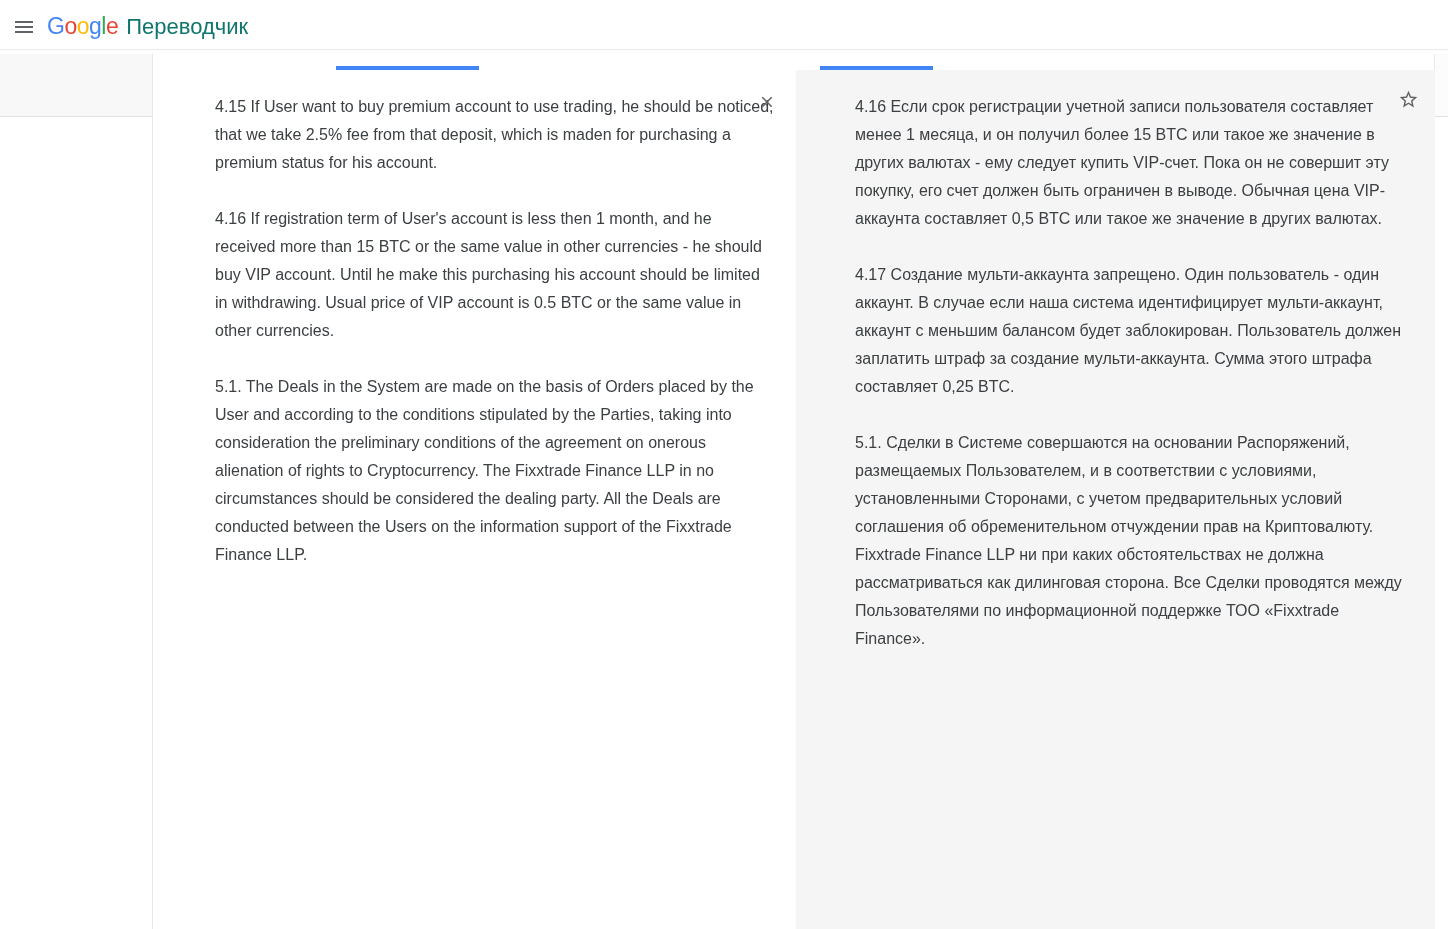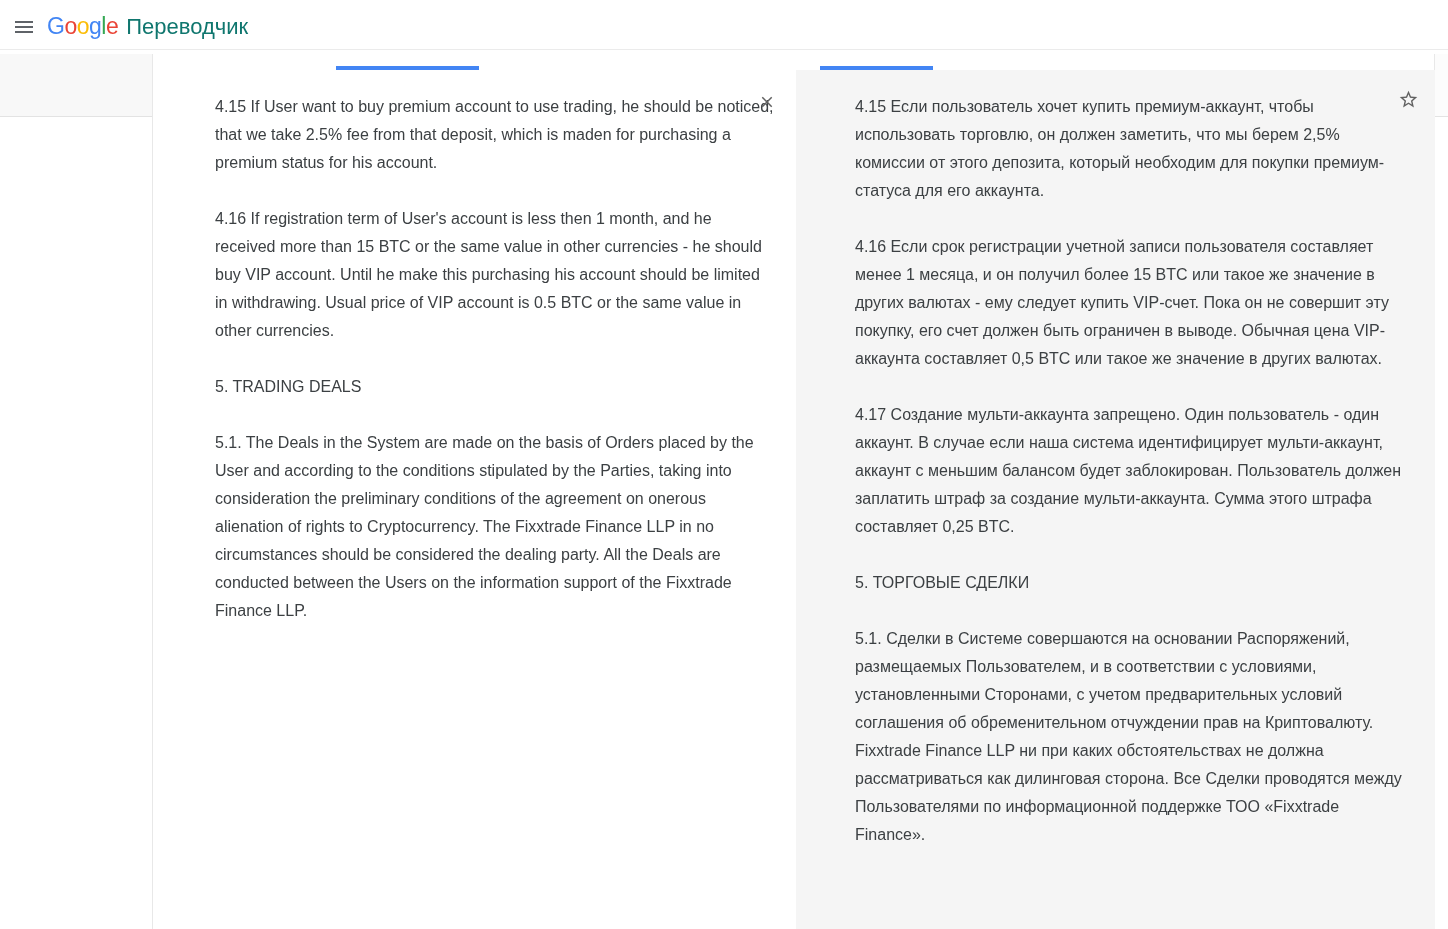--- a/index.html
+++ b/index.html
@@ -79,38 +79,35 @@
       <div class="tab-underline src" style="background: rgb(66, 133, 244);"></div>
       <div class="tab-underline dst" style="background: rgb(66, 133, 244);"></div>
     </div>
 
     <div class="panels">
 
       <section class="panel source">
         <div class="text-block">
             <p>4.15 If User want to buy premium account to use trading, he should be noticed, that we take 2.5% fee from that deposit, which is maden for purchasing a premium status for his account.</p>
             <p>4.16 If registration term of User's account is less then 1 month, and he received more than 15 BTC or the same value in other currencies - he should buy VIP account. Until he make this purchasing his account should be limited in withdrawing. Usual price of VIP account is 0.5 BTC or the same value in other currencies.</p>
-            <p>5. TRADING DEALS</p>
             <p>5.1. The Deals in the System are made on the basis of Orders placed by the User and according to the conditions stipulated by the Parties, taking into consideration the preliminary conditions of the agreement on onerous alienation of rights to Cryptocurrency. The Fixxtrade Finance LLP in no circumstances should be considered the dealing party. All the Deals are conducted between the Users on the information support of the Fixxtrade Finance LLP.</p>
           </div>
         <button class="icon-btn clear-btn" aria-label="clear">
           <span>
             <svg width="18" height="18" viewBox="0 0 24 24" fill="#616161">
               <path d="M19 6.41L17.59 5 12 10.59 6.41 5 5 6.41 10.59 12 5 17.59 6.41 19 12 13.41 17.59 19 19 17.59 13.41 12z"></path>
             </svg>
           </span>
         </button>
       </section>
 
       <section class="panel target">
         <div class="text-block">
-            <p>4.15 Если пользователь хочет купить премиум-аккаунт, чтобы использовать торговлю, он должен заметить, что мы берем 2,5% комиссии от этого депозита, который необходим для покупки премиум-статуса для его аккаунта.</p>
             <p>4.16 Если срок регистрации учетной записи пользователя составляет менее 1 месяца, и он получил более 15 BTC или такое же значение в других валютах - ему следует купить VIP-счет. Пока он не совершит эту покупку, его счет должен быть ограничен в выводе. Обычная цена VIP-аккаунта составляет 0,5 BTC или такое же значение в других валютах.</p>
             <p>4.17 Создание мульти-аккаунта запрещено. Один пользователь - один аккаунт. В случае если наша система идентифицирует мульти-аккаунт, аккаунт с меньшим балансом будет заблокирован. Пользователь должен заплатить штраф за создание мульти-аккаунта. Сумма этого штрафа составляет 0,25 BTC.</p>
-            <p>5. ТОРГОВЫЕ СДЕЛКИ</p>
             <p>5.1. Сделки в Системе совершаются на основании Распоряжений, размещаемых Пользователем, и в соответствии с условиями, установленными Сторонами, с учетом предварительных условий соглашения об обременительном отчуждении прав на Криптовалюту. Fixxtrade Finance LLP ни при каких обстоятельствах не должна рассматриваться как дилинговая сторона. Все Сделки проводятся между Пользователями по информационной поддержке ТОО «Fixxtrade Finance».</p>
           </div>
         <button class="icon-btn save-btn" aria-label="save">
           <span>
             <svg width="21" height="21" viewBox="0 0 24 24" fill="#616161">
               <path d="M22 9.24l-7.19-.62L12 2 9.19 8.63 2 9.24l5.46 4.73L5.82 21 12 17.27 18.18 21l-1.63-7.03L22 9.24zM12 15.4l-3.76 2.27 1-4.28-3.32-2.88 4.38-.38L12 6.1l1.71 4.04 4.38.38-3.32 2.88 1 4.28L12 15.4z"></path>
             </svg>
           </span>
         </button>
       </section>

